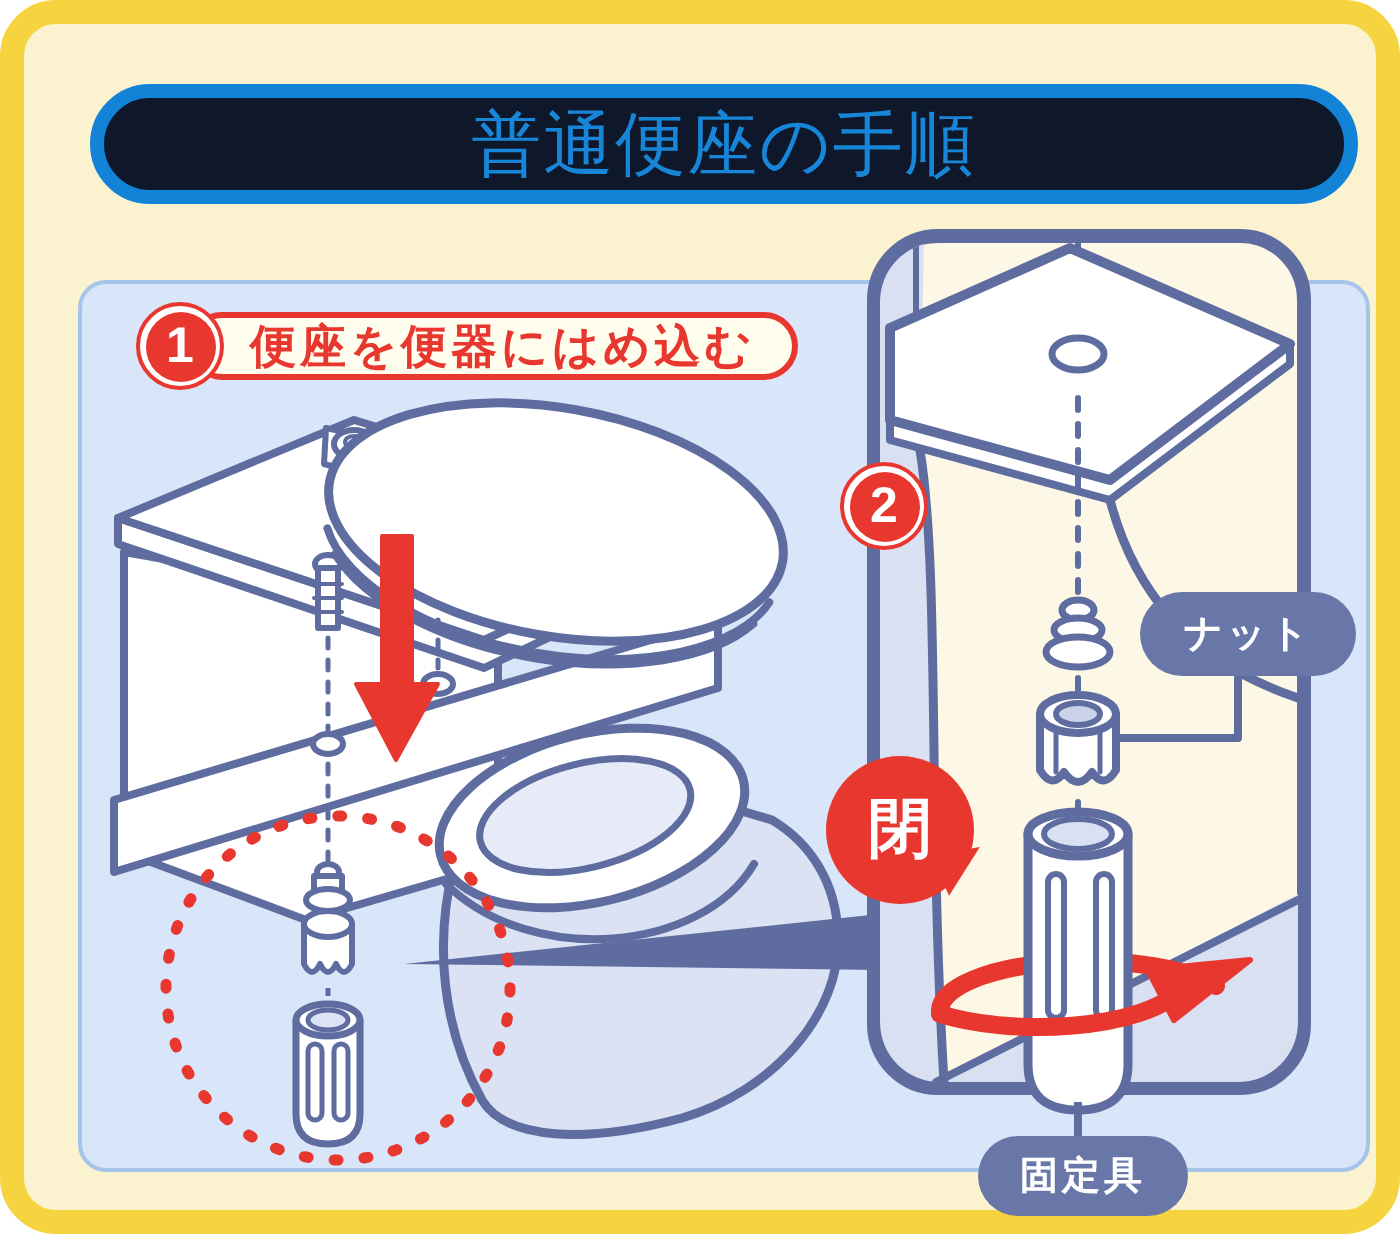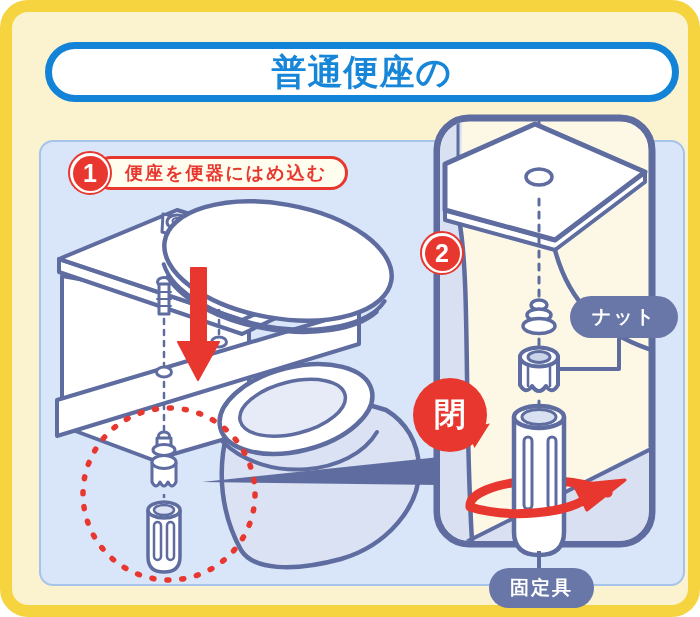--- a/index.html
+++ b/index.html
@@ -1,39 +1,39 @@
 <!DOCTYPE html>
 <html><head>
 <meta charset="utf-8">
 <style>
   html,body{margin:0;padding:0;width:700px;height:617px;overflow:hidden;
     font-family:"Liberation Sans","DejaVu Sans",sans-serif;}
   .page{position:relative;width:700px;height:617px;box-sizing:border-box;
     background:#FBF3CF;border:12px solid #F5D440;border-radius:28px;}
   
   .title-pill{position:absolute;left:33px;top:30px;width:634px;height:60px;
-    box-sizing:border-box;background:#ffffff;border:7px solid #1283D6;border-radius:30px;
+    box-sizing:border-box;background:#0f172a;border:7px solid #1283D6;border-radius:30px;
     display:flex;align-items:center;justify-content:center;
-    font-size:35px;font-weight:bold;letter-spacing:1px;}
+    font-size:35px;font-weight:normal;letter-spacing:1px;}
   .t-blue{color:#1886D8;} .t-red{color:#E8372F;}
   
   .main-panel{position:absolute;left:27px;top:128px;width:646px;height:446px;
     box-sizing:border-box;background:#D9E5F8;border:2px solid #A6C4E9;border-radius:14px;}
   .main-art{position:absolute;left:0;top:0;}
   .right-art{position:absolute;left:400px;top:95px;z-index:3;}
   
   .step{position:absolute;display:flex;align-items:center;z-index:6;}
   .badge{width:44px;height:44px;border-radius:50%;background:#FFFFFF;
     border:2.5px solid #E8372F;box-sizing:border-box;position:relative;z-index:2;flex:none;}
   .badge-inner{position:absolute;inset:2.5px;background:#E8372F;border-radius:50%;
     display:flex;align-items:center;justify-content:center;color:#fff;
     font-size:25px;font-weight:bold;}
   .step-pill{margin-left:-18px;height:34px;display:flex;align-items:center;
     background:#FFFDEE;border:3px solid #E8372F;border-radius:18px;box-sizing:border-box;
-    padding:0 18px 0 28px;color:#E8372F;font-size:18px;font-weight:bold;letter-spacing:2px;
+    padding:0 18px 0 28px;color:#E8372F;font-size:23px;font-weight:bold;letter-spacing:2px;
     white-space:nowrap;z-index:1;}
   .step-1{left:56px;top:139px;}
   .step-2{left:408px;top:219px;}
   
   .slate-pill{position:absolute;background:#6876A8;color:#FFFFFF;font-size:19px;
     font-weight:bold;letter-spacing:2px;border-radius:21px;display:flex;align-items:center;
     justify-content:center;z-index:6;white-space:nowrap;}
   .nut-pill{left:558px;top:284px;height:42px;padding:0 22px;}
   .fixture-pill{left:477px;top:556px;height:40px;padding:0 21px;}
   
@@ -44,20 +44,21 @@
     border-left:24px solid #E8372F;border-top:6px solid transparent;
     border-bottom:16px solid transparent;transform:rotate(-24deg);}
 </style>
 </head>
 <body>
 
 <div class="page">
 
   <div class="title-pill">
     <span class="t-blue">普通便座の</span>
+      <span class="t-blue">手順</span>
   </div>
 
   <div class="main-panel">
     <svg class="main-art" width="646" height="446" viewBox="0 0 646 446">
       <g stroke="#5E6CA0" stroke-width="4" stroke-linejoin="round" stroke-linecap="round">
 
         <g>
           <path d="M21,134 L21,284 L112,318 L208,290 L208,178 L112,150 Z" fill="#FFFFFF"></path>
 
           <path d="M18,117 L201,178 L318,124 L318,137 L201,192 L18,130 Z" fill="#FFFFFF"></path>

